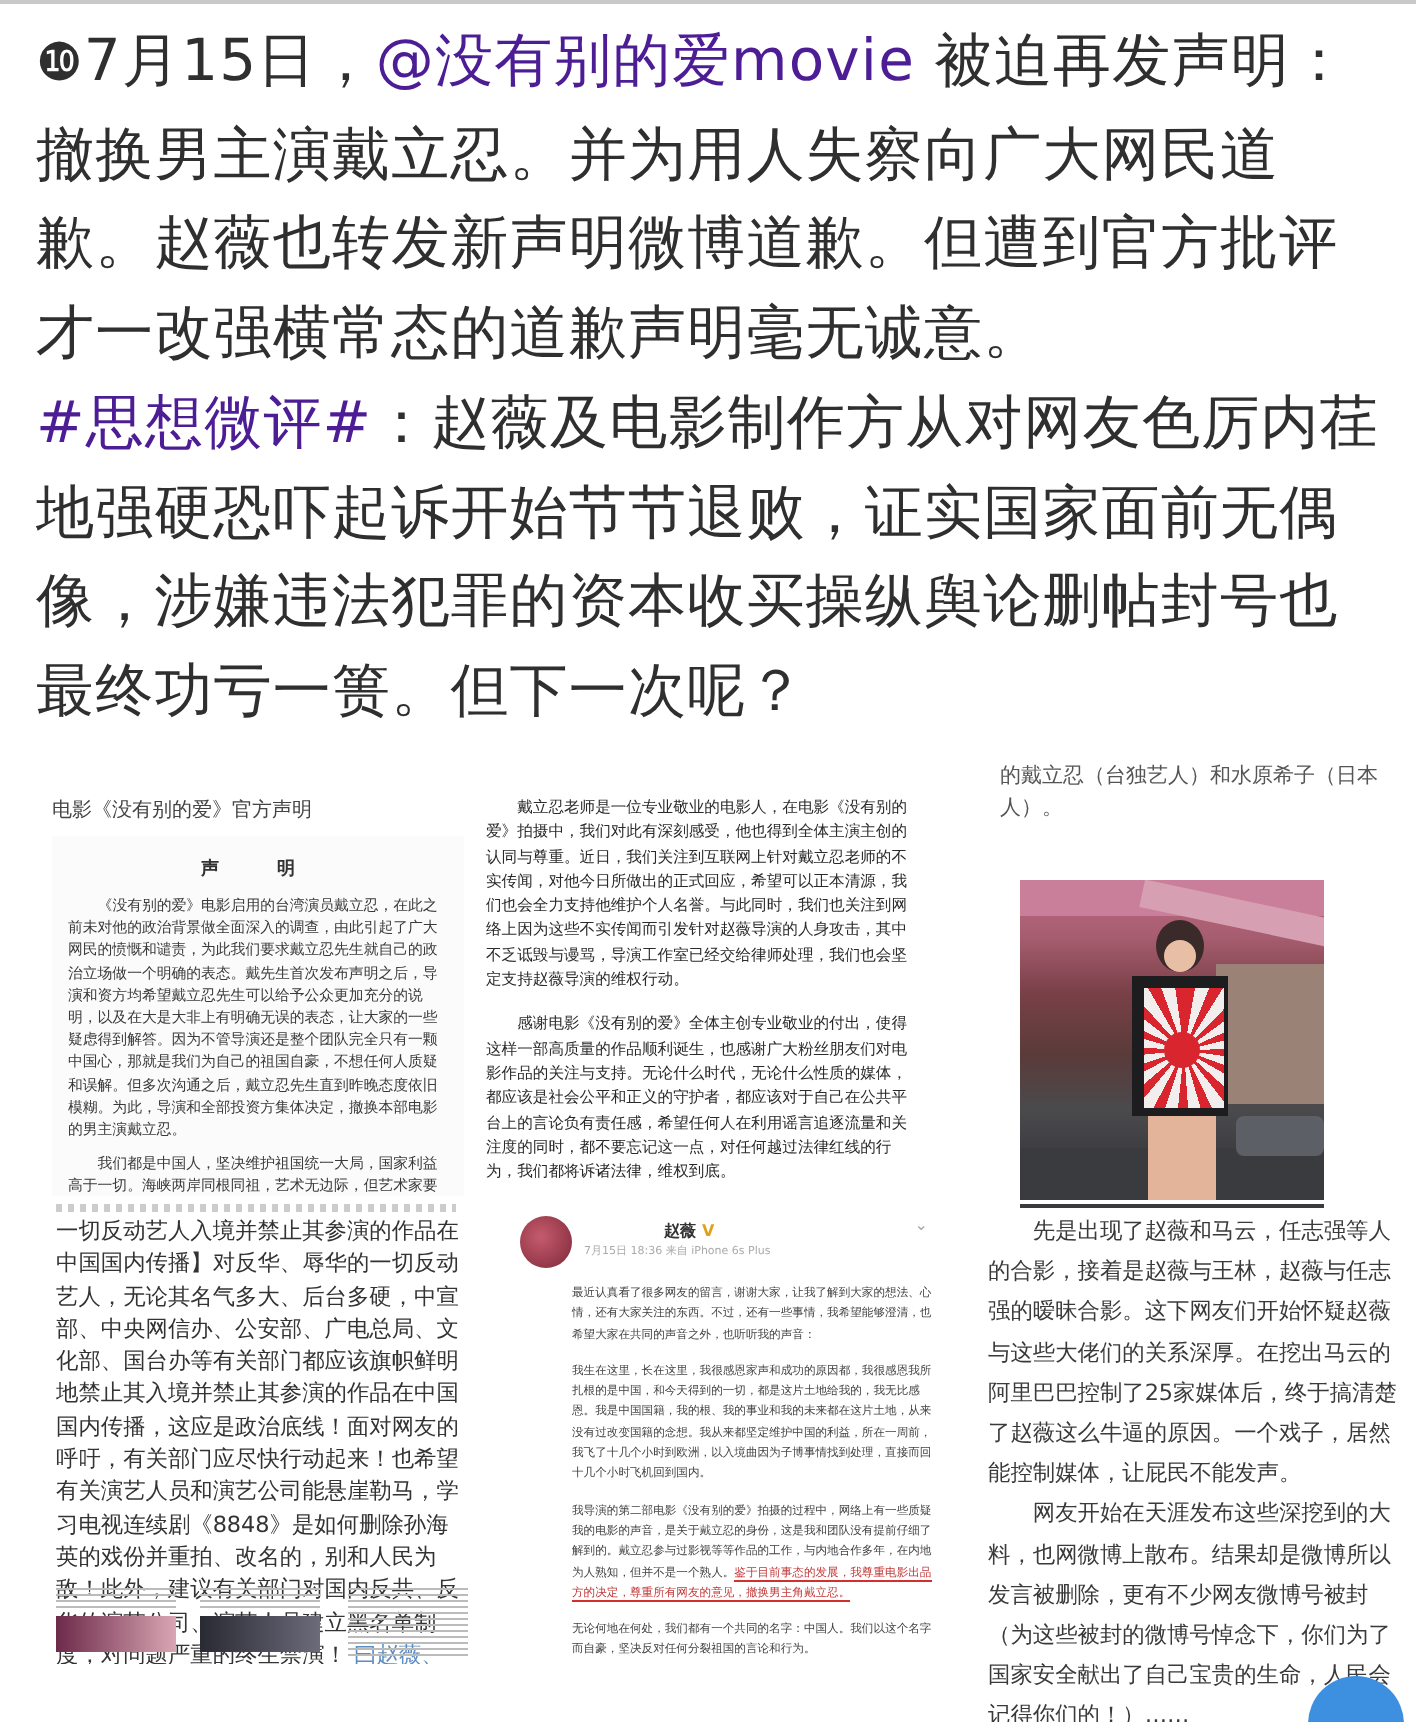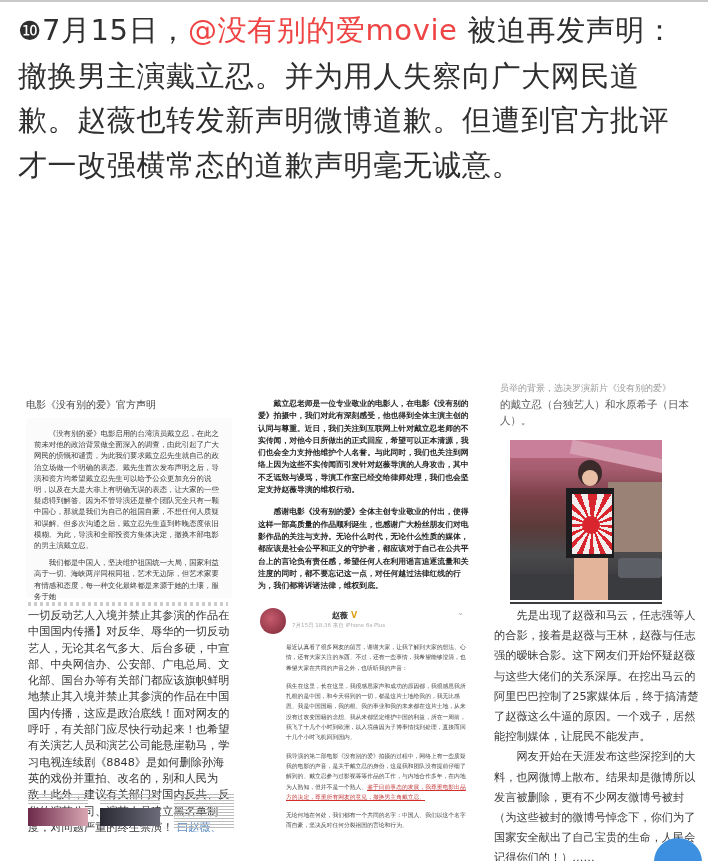--- a/index.html
+++ b/index.html
@@ -5,27 +5,27 @@
     * { box-sizing: border-box; margin: 0; padding: 0; }
     html, body { width: 708px; height: 861px; overflow: hidden; background: #ffffff; }
     body { font-family: "DejaVu Sans", "Liberation Sans", sans-serif; color: #2b2b2b; position: relative; }
     .top-rule { position: absolute; left: 0; top: 0; width: 708px; height: 2px; background: #c9c9c9; }
     .post-text {
       position: absolute; left: 18px; top: 8px; width: 680px;
       font-size: 29px; line-height: 44.5px; letter-spacing: 0.6px; color: #2f2f2f;
     }
     .post-text .para { display: block; }
     .post-text .para + .para { margin-top: 1px; }
-    .link { color: #ef4444; }
+    .link { color: #4c1d95; }
     .num-badge { font-size: 26px; }
 
     .grid { position: absolute; left: 0; top: 378px; width: 708px; height: 483px; }
     .cell { position: absolute; overflow: hidden; background: #ffffff; }
     .c1 { left: 18px; top: 10px; width: 222px; height: 212px; }
-    .c2 { left: 252px; top: 10px; width: 230px; height: 212px; font-weight: bold; }
+    .c2 { left: 237px; top: 10px; width: 230px; height: 212px; }
     .c3 { left: 490px; top: 0px; width: 218px; height: 222px; }
     .c4 { left: 18px; top: 224px; width: 222px; height: 230px; }
     .c5 { left: 250px; top: 224px; width: 230px; height: 230px; }
     .c6 { left: 490px; top: 224px; width: 218px; height: 279px; }
 
     .doc-title { font-size: 10px; color: #444; padding: 10px 8px 6px 8px; font-family: Liberation Mono, monospace; }
     .doc-body { background: #fbfbfb; margin: 0 8px; padding: 10px 8px; height: 180px; }
     .doc-head { text-align: center; font-size: 9px; font-weight: bold; letter-spacing: 10px; margin-bottom: 6px; color: #333; }
     .doc-p { font-size: 7.4px; line-height: 11.2px; color: #3a3a3a; text-indent: 2em; font-family: "DejaVu Serif", serif; margin-bottom: 6px; }
 
@@ -76,40 +76,41 @@
     .photo-bottom { position: absolute; left: 20px; top: -6px; width: 152px; height: 8px; background: #3a3b3e; }
     .fab { position: absolute; left: 654px; top: 838px; width: 48px; height: 48px; border-radius: 50%; background: #3d8fe0; }
   </style>
 </head>
 <body>
 
 <div class="top-rule"></div>
 
 <div class="post-text">
   <span class="para"><span class="num-badge">❿</span><span>7月15日，</span><span class="link">@没有别的爱movie</span><span> 被迫再发声明：撤换男主演戴立忍。并为用人失察向广大网民道歉。赵薇也转发新声明微博道歉。但遭到官方批评才一改强横常态的道歉声明毫无诚意。</span></span>
+  <span class="para"><span class="link">#思想微评#</span><span>：赵薇及电影制作方从对网友色厉内荏地强硬恐吓起诉开始节节退败，证实国家面前无偶像，涉嫌违法犯罪的资本收买操纵舆论删帖封号也最终功亏一篑。但下一次呢？</span></span>
 </div>
 
 <div class="grid">
 
   <div class="cell c1">
     <div class="doc-title">电影《没有别的爱》官方声明</div>
     <div class="doc-body">
+      <div class="doc-head">声　明</div>
       <p class="doc-p">《没有别的爱》电影启用的台湾演员戴立忍，在此之前未对他的政治背景做全面深入的调查，由此引起了广大网民的愤慨和谴责，为此我们要求戴立忍先生就自己的政治立场做一个明确的表态。戴先生首次发布声明之后，导演和资方均希望戴立忍先生可以给予公众更加充分的说明，以及在大是大非上有明确无误的表态，让大家的一些疑虑得到解答。因为不管导演还是整个团队完全只有一颗中国心，那就是我们为自己的祖国自豪，不想任何人质疑和误解。但多次沟通之后，戴立忍先生直到昨晚态度依旧模糊。为此，导演和全部投资方集体决定，撤换本部电影的男主演戴立忍。</p>
       <p class="doc-p">我们都是中国人，坚决维护祖国统一大局，国家利益高于一切。海峡两岸同根同祖，艺术无边际，但艺术家要有情感和态度，每一种文化最终都是来源于她的土壤，服务于她</p>
     </div>
   </div>
 
   <div class="cell c2">
     <p class="c2-p">戴立忍老师是一位专业敬业的电影人，在电影《没有别的爱》拍摄中，我们对此有深刻感受，他也得到全体主演主创的认同与尊重。近日，我们关注到互联网上针对戴立忍老师的不实传闻，对他今日所做出的正式回应，希望可以正本清源，我们也会全力支持他维护个人名誉。与此同时，我们也关注到网络上因为这些不实传闻而引发针对赵薇导演的人身攻击，其中不乏诋毁与谩骂，导演工作室已经交给律师处理，我们也会坚定支持赵薇导演的维权行动。</p>
     <p class="c2-p">感谢电影《没有别的爱》全体主创专业敬业的付出，使得这样一部高质量的作品顺利诞生，也感谢广大粉丝朋友们对电影作品的关注与支持。无论什么时代，无论什么性质的媒体，都应该是社会公平和正义的守护者，都应该对于自己在公共平台上的言论负有责任感，希望任何人在利用谣言追逐流量和关注度的同时，都不要忘记这一点，对任何越过法律红线的行为，我们都将诉诸法律，维权到底。</p>
   </div>
 
   <div class="cell c3">
     <div class="c3-text">
-      <span class="faint">员举的背景，选决罗演新片《没有别的爱》</span>
       <span>的戴立忍（台独艺人）和水原希子（日本人）。</span>
     </div>
     <div class="photo">
       <div class="frame-top"></div>
       <div class="frame-bar"></div>
       <div class="building"></div>
       <div class="ground"></div>
       <div class="car"></div>
       <div class="figure">
         <div class="head"></div>

